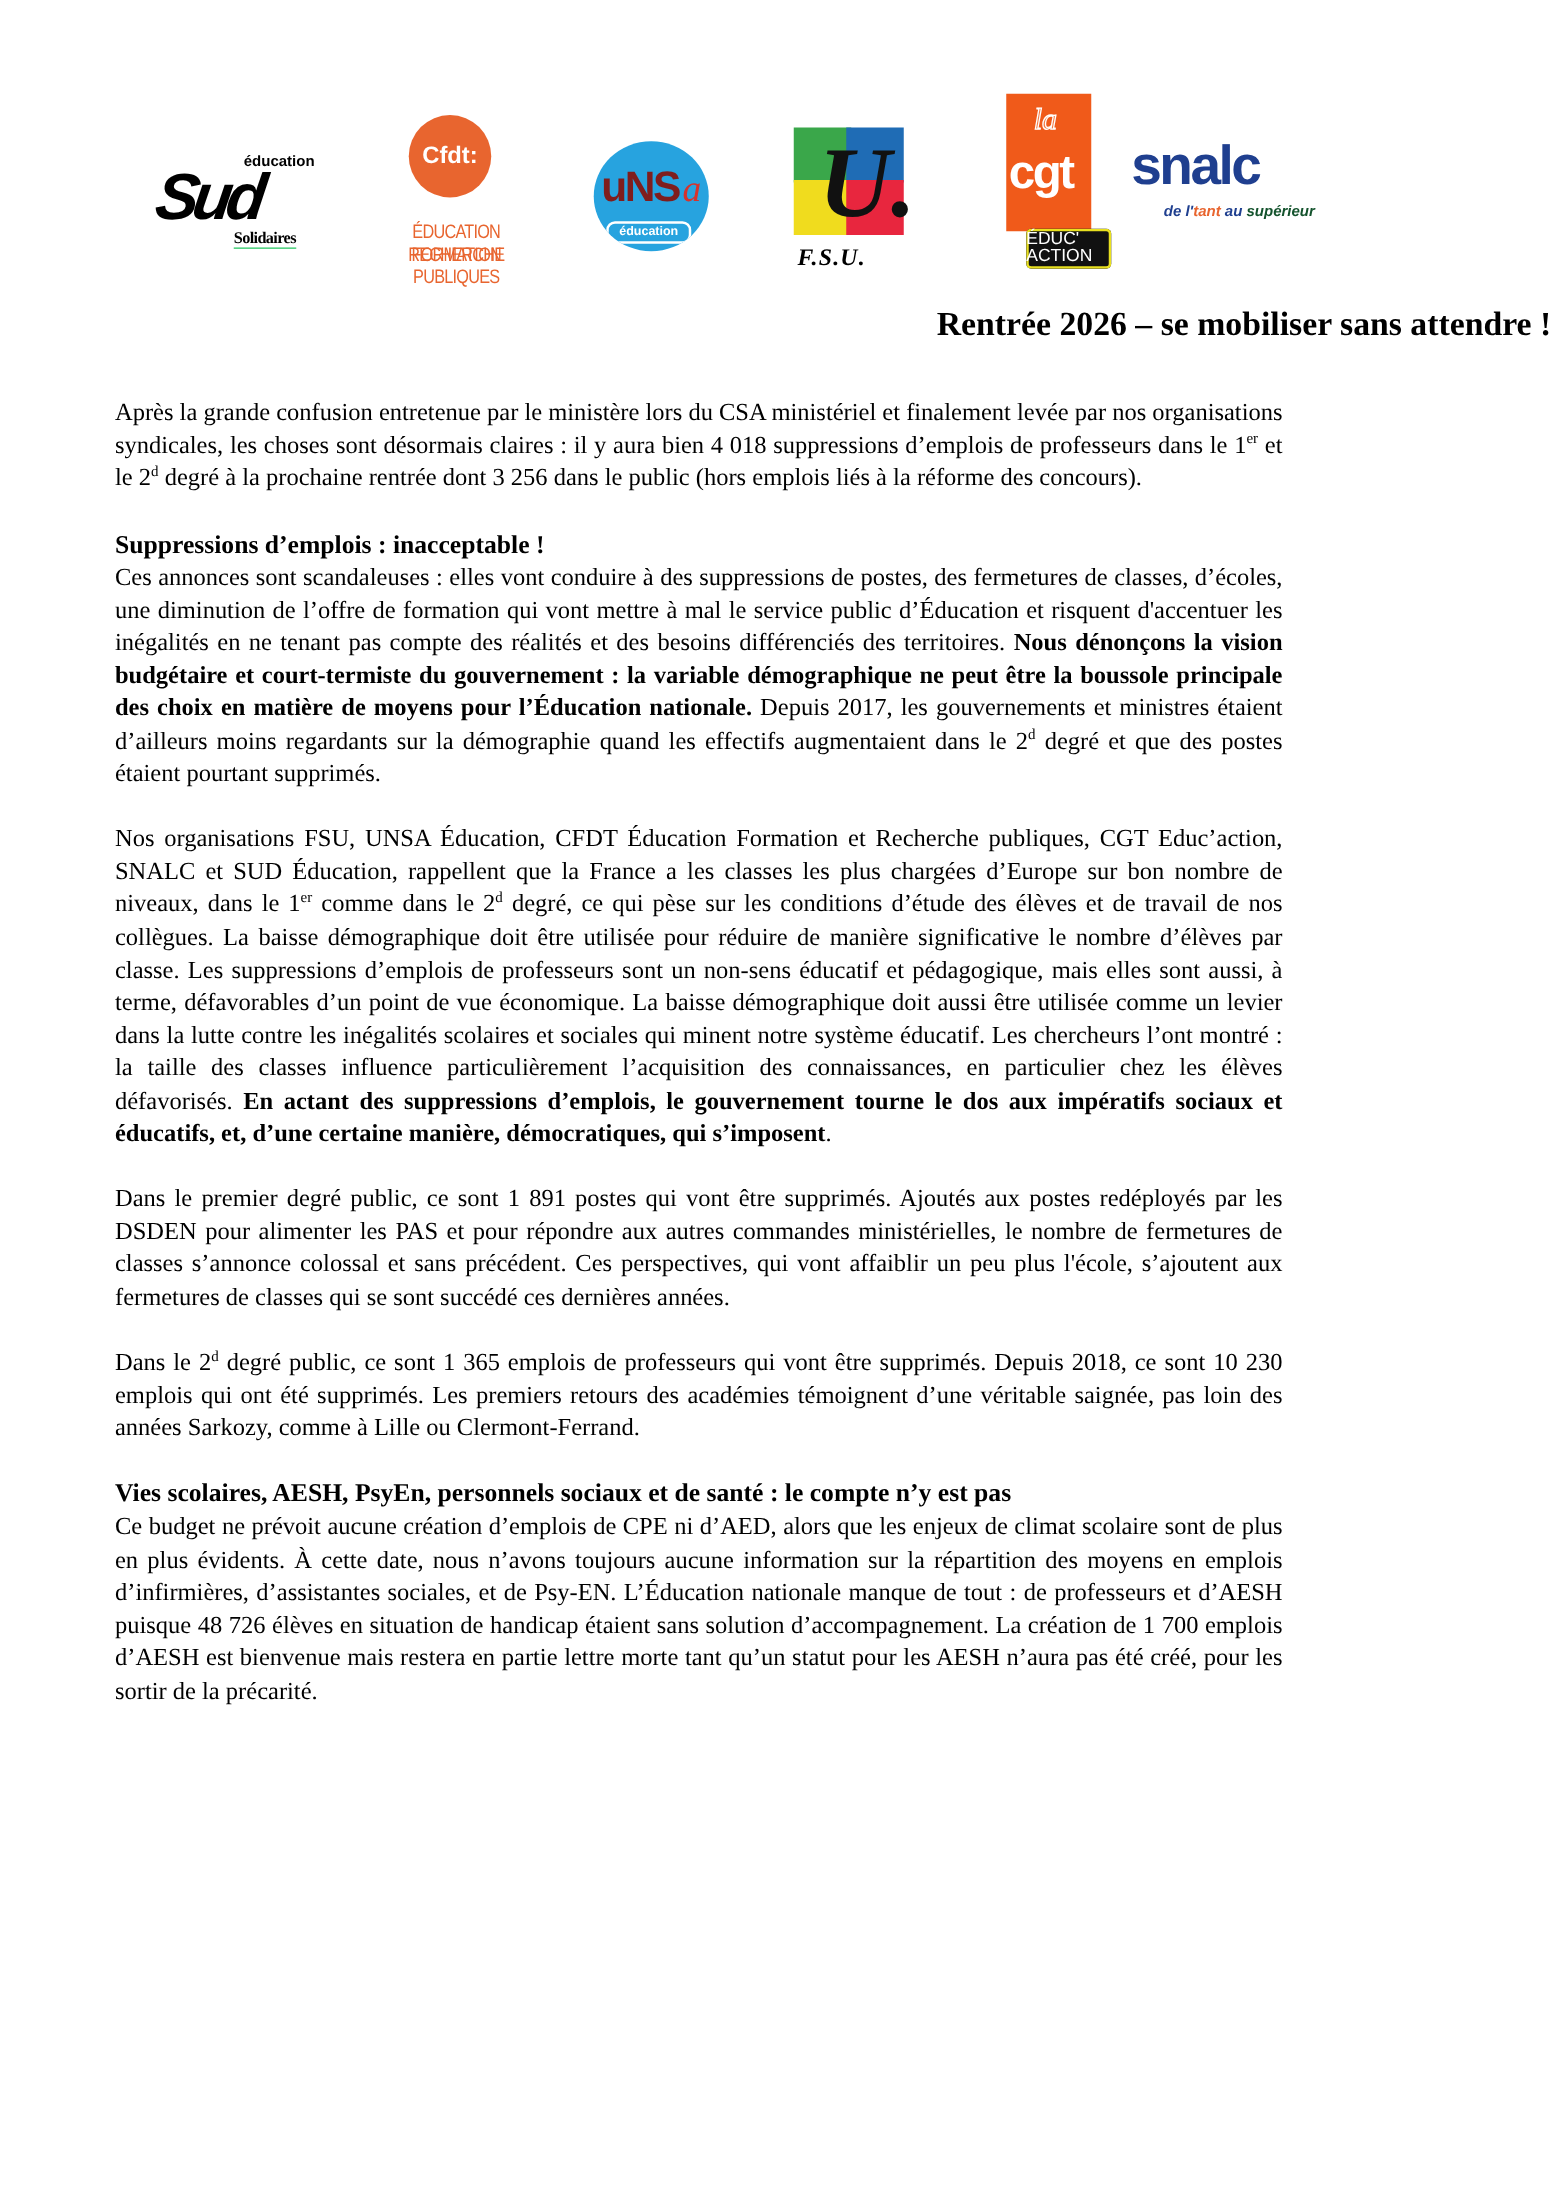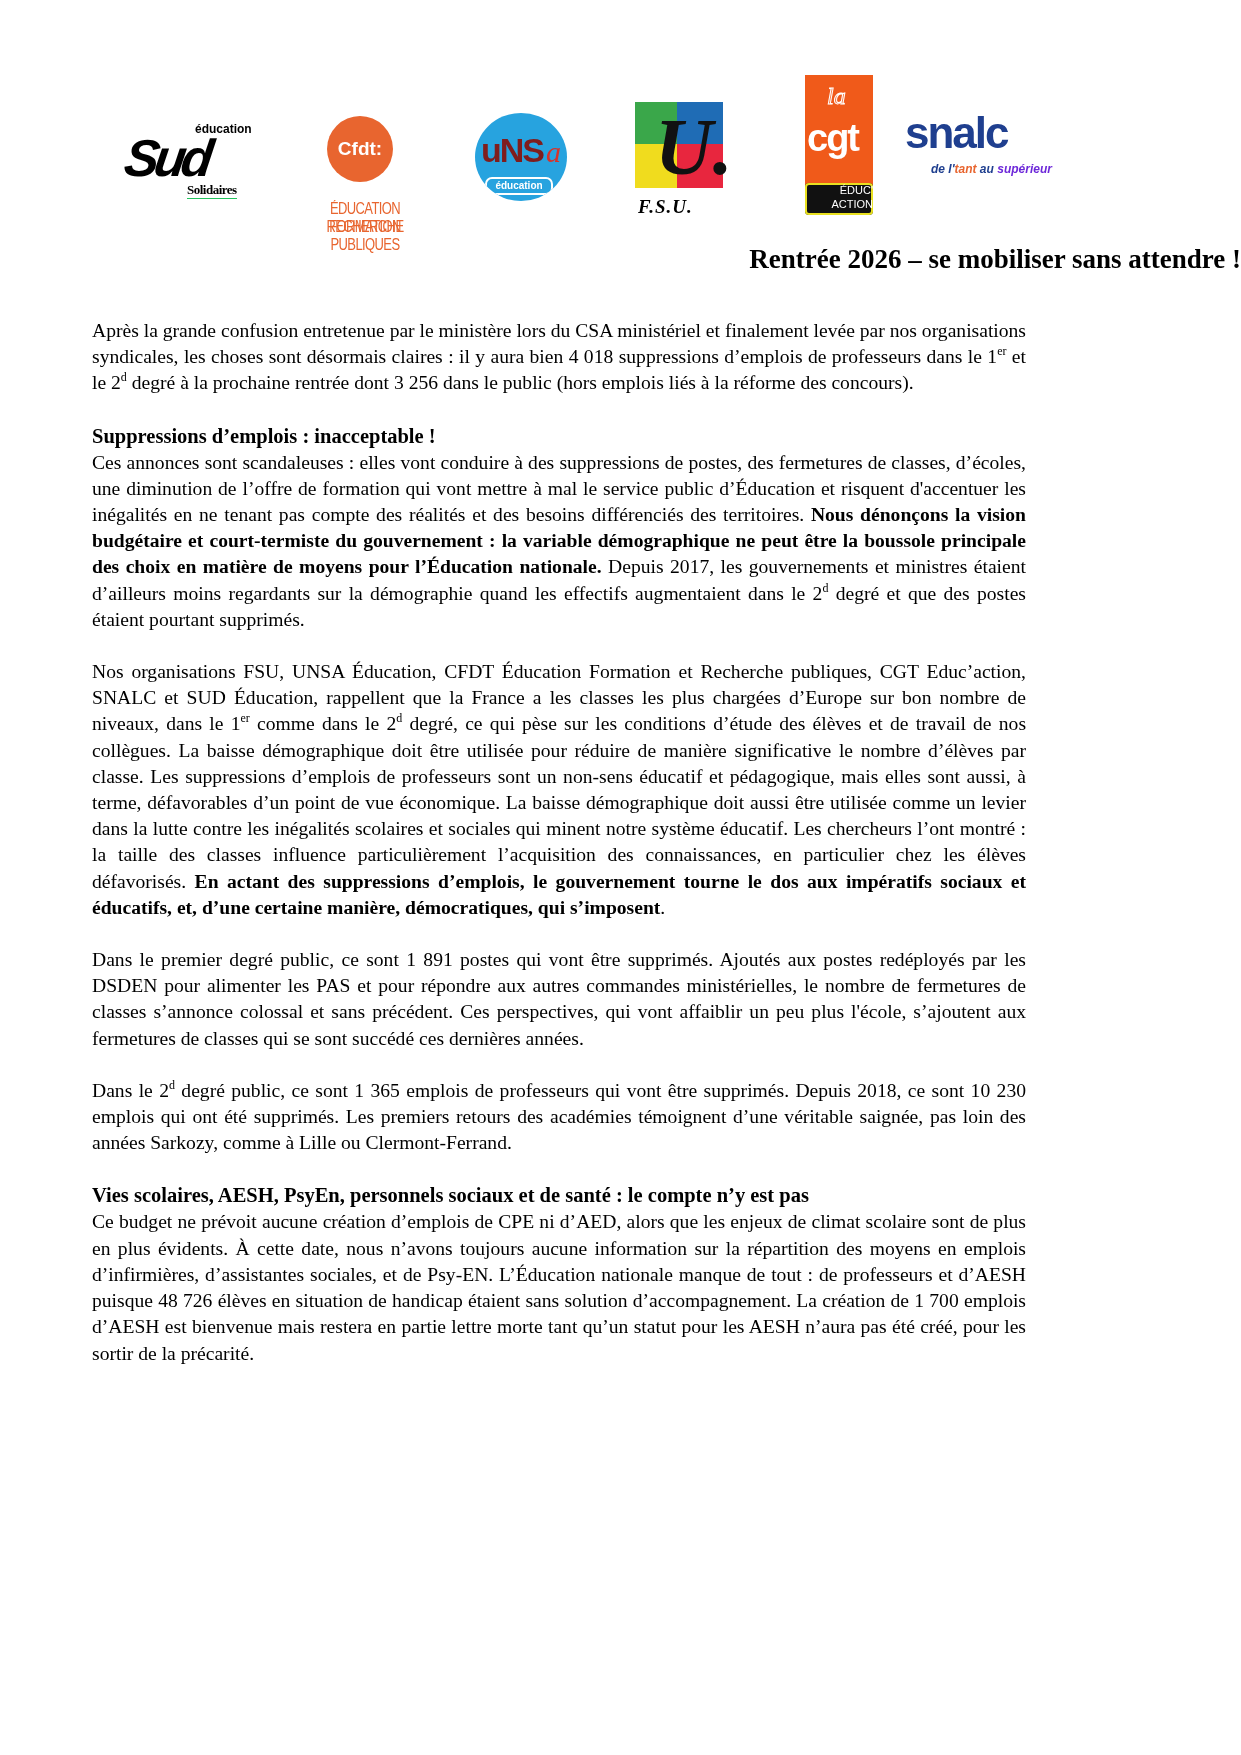--- a/index.html
+++ b/index.html
@@ -6,21 +6,21 @@
   body { width: 1241px; height: 1755px; position: relative; overflow: hidden;
          font-family: "Liberation Serif", serif; color: #000; }
   .logos { position: absolute; top: 80px; left: 100px; width: 1000px; height: 160px; }
   .logo { position: absolute; }
   
   .sud { left: 25px; top: 40px; width: 125px; height: 80px; }
   .sud .edu { position: absolute; left: 70px; top: 2px; font-family: "Liberation Sans", sans-serif; font-weight: bold; font-size: 12px; }
   .sud .big { position: absolute; left: 0; top: 8px; font-family: "Liberation Sans", sans-serif; font-weight: 900; font-style: italic; font-size: 52px; letter-spacing: -5px; transform: skewX(-8deg); }
   .sud .sol { position: absolute; left: 62px; top: 62px; font-weight: bold; font-size: 13px; border-bottom: 1px solid #22c55e; letter-spacing: -0.5px; }
   
-  .cfdt { left: 195px; top: 36px; width: 140px; height: 120px; }
+  .cfdt { left: 195px; top: 12px; width: 140px; height: 120px; }
   .cfdt .circle { position: absolute; left: 32px; top: 0; width: 66px; height: 66px; border-radius: 50%; background: #e8652f; color: #fff; font-family: "Liberation Sans", sans-serif; font-weight: bold; font-size: 19px; display: flex; align-items: center; justify-content: center; }
   .cfdt .t1, .cfdt .t2 { position: absolute; left: 0; width: 140px; text-align: center; color: #e8652f; font-family: "Liberation Sans", sans-serif; font-size: 13px; letter-spacing: -0.6px; transform: scaleY(1.2); }
   .cfdt .t1 { top: 87px; } .cfdt .t2 { top: 105px; }
   
   .unsa { left: 375px; top: 33px; width: 92px; height: 88px; border-radius: 50%; background: #27a3df; overflow: hidden; }
   .unsa .u { position: absolute; left: 6px; top: 18px; color: #7f1d1d; font-family: "Liberation Sans", sans-serif; font-weight: bold; font-size: 34px; letter-spacing: -2px; }
   .unsa .a { position: absolute; right: 6px; top: 22px; color: #d6332c; font-family: "Liberation Serif", serif; font-style: italic; font-size: 30px; }
   .unsa .ed { position: absolute; left: 10px; top: 64px; width: 64px; height: 14px; border-radius: 7px; border: 2px solid #fff; color: #fff; font-family: "Liberation Sans", sans-serif; font-weight: bold; font-size: 10px; text-align: center; line-height: 14px; }
   
   .fsu { left: 530px; top: 20px; width: 95px; height: 120px; }
@@ -29,21 +29,21 @@
   .fsu .b { left: 47px; top: 2px; background: #1f6cb5; }
   .fsu .y { left: 5px; top: 44px; background: #f0dc1e; }
   .fsu .r { left: 47px; top: 44px; background: #e8263e; }
   .fsu .U { position: absolute; left: 25px; top: 2px; font-family: "Liberation Serif", serif; font-style: italic; font-weight: bold; font-size: 80px; color: #111; }
   .fsu .lbl { position: absolute; left: 8px; top: 96px; font-family: "Liberation Serif", serif; font-style: italic; font-weight: bold; font-size: 19px; letter-spacing: 1px; }
   
   .cgt { left: 705px; top: -5px; width: 70px; height: 104px; }
   .cgt .top { position: absolute; left: 0; top: 0; width: 68px; height: 110px; background: #f05a1a; color: #fff; }
   .cgt .la { position: absolute; left: 22px; top: 8px; font-family: "Liberation Serif", serif; font-style: italic; font-size: 24px; color: #fff3; -webkit-text-stroke: 1px #fff; }
   .cgt .word { position: absolute; left: 2px; top: 42px; font-family: "Liberation Sans", sans-serif; font-weight: bold; font-size: 38px; letter-spacing: -2px; color: #fff; }
-  .cgt .bot { position: absolute; left: 0; top: 108px; width: 68px; height: 32px; background: #111; color: #fff; font-family: "Liberation Sans", sans-serif; font-size: 11px; text-align: right; line-height: 14px; border-radius: 4px; box-shadow: 0 0 0 2px #e8e020 inset; }
+  .cgt .bot { position: absolute; left: 16px; top: 108px; width: 68px; height: 32px; background: #111; color: #fff; font-family: "Liberation Sans", sans-serif; font-size: 14px; text-align: left; line-height: 14px; border-radius: 4px; box-shadow: 0 0 0 2px #e8e020 inset; }
   .snalc-wrap { position: absolute; left: 805px; top: 28px; width: 160px; height: 80px; }
 
   .title { position: absolute; top: 244px; left: 0; width: 1241px; text-align: right;
            font-weight: bold; font-size: 27px; padding-left: 55px; box-sizing: border-box; }
   .content { position: absolute; top: 318px; left: 92px; width: 934px; font-size: 19.6px; line-height: 26.2px; }
   .content p { margin: 0 0 26px 0; text-align: justify; }
   .content h2 { margin: 0; font-size: 20.5px; font-weight: bold; line-height: 27px; }
   .content h2 + p { margin-top: 0; }
   sup { font-size: 12px; line-height: 0; vertical-align: super; }
   b { font-weight: bold; }
@@ -80,21 +80,21 @@
       <span class="la">la</span>
       <span class="word">cgt</span>
     </div>
     <div class="bot">
       <div>ÉDUC'</div>
       <div>ACTION</div>
     </div>
   </div>
   <div class="snalc-wrap">
     <span class="snalc-word" style="position:absolute;left:0;top:0;font-family:'Liberation Sans',sans-serif;font-weight:bold;font-size:44px;color:#1f3f8f;letter-spacing:-2px;">snalc</span>
-    <span style="position:absolute;left:26px;top:54px;white-space:nowrap;font-family:'Liberation Sans',sans-serif;font-weight:bold;font-style:italic;font-size:12px;color:#1f3f8f;"><span>de l'</span><span style="color:#e8652f">tant</span><span> au </span><span style="color:#6d28d9">supérieur</span></span>
+    <span style="position:absolute;left:26px;top:54px;white-space:nowrap;font-family:'Liberation Sans',sans-serif;font-weight:bold;font-style:italic;font-size:12px;color:#1f3f8f;"><span>de l'</span><span style="color:#e8652f">tant</span><span> au </span><span style="color:#14532d">supérieur</span></span>
   </div>
 </div>
 
 <div class="title">Rentrée 2026 – se mobiliser sans attendre !</div>
 
 <div class="content">
   <p><span>Après la grande confusion entretenue par le ministère lors du CSA ministériel et finalement levée par nos organisations syndicales, les choses sont désormais claires : il y aura bien 4 018 suppressions d’emplois de professeurs dans le 1</span><sup>er</sup><span> et le 2</span><sup>d</sup><span> degré à la prochaine rentrée dont 3 256 dans le public (hors emplois liés à la réforme des concours).</span></p>
 
   <h2>Suppressions d’emplois : inacceptable !</h2>
   <p><span>Ces annonces sont scandaleuses : elles vont conduire à des suppressions de postes, des fermetures de classes, d’écoles, une diminution de l’offre de formation qui vont mettre à mal le service public d’Éducation et risquent d'accentuer les inégalités en ne tenant pas compte des réalités et des besoins différenciés des territoires. </span><b>Nous dénonçons la vision budgétaire et court-termiste du gouvernement : la variable démographique ne peut être la boussole principale des choix en matière de moyens pour l’Éducation nationale.</b><span> Depuis 2017, les gouvernements et ministres étaient d’ailleurs moins regardants sur la démographie quand les effectifs augmentaient dans le 2</span><sup>d</sup><span> degré et que des postes étaient pourtant supprimés.</span></p>

